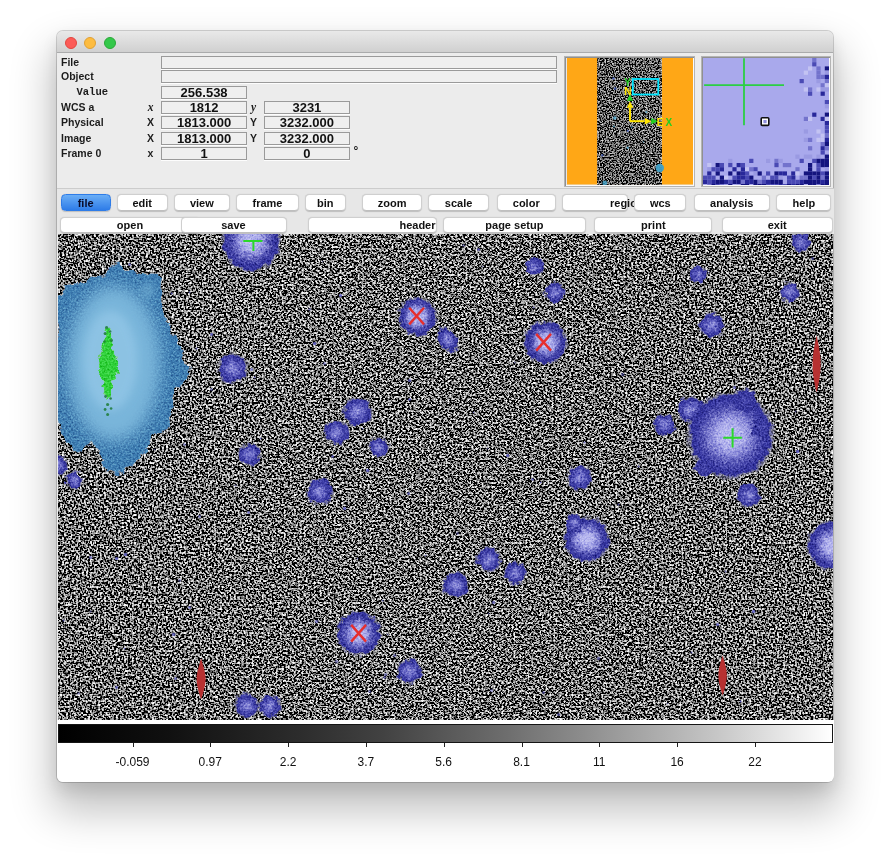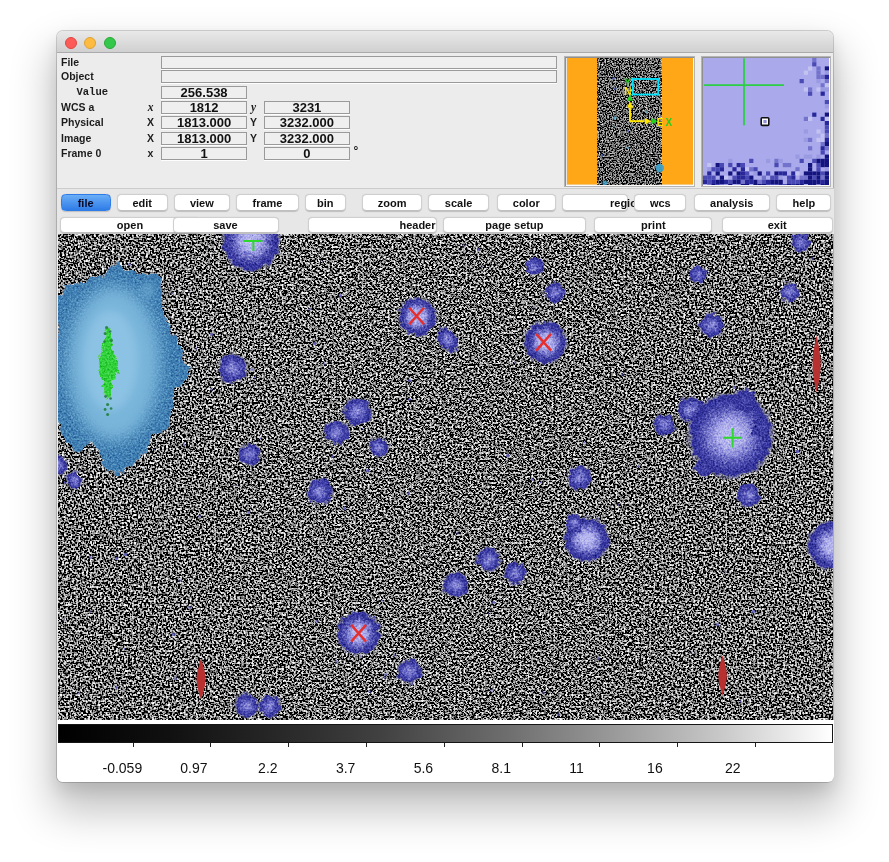--- a/index.html
+++ b/index.html
@@ -25,21 +25,21 @@
        font-size:11px;font-weight:bold;color:#111;text-align:center;
        box-shadow:0 0.5px 1px rgba(0,0,0,0.18);}
   .r1{top:162.5px;height:17.5px;line-height:16.5px;}
   .r2{top:185.5px;height:16.5px;line-height:15.5px;}
   #btn-file{background:linear-gradient(#6aaef6,#2e7ce8);border-color:#2e7ce8;color:#0a0a28;}
   #canvas{left:1.4px;top:202.5px;width:775px;height:486px;background:#000;overflow:hidden;}
   #bottom{left:0;top:688.5px;width:777px;height:62.5px;background:#ffffff;border-radius:0 0 6px 6px;}
   #cbar{left:1.4px;top:4.6px;width:774.9px;height:19.2px;border:1px solid #151515;
         background:linear-gradient(to right,#000 0%,#101010 14%,#1d1d1d 22%,#2e2e2e 32%,#424242 42%,#585858 50%,#6e6e6e 58%,#8a8a8a 67%,#a8a8a8 76%,#c6c6c6 85%,#e4e4e4 93%,#fff 100%);}
   .tick{top:23.8px;width:1px;height:3.5px;background:#222;}
-  .cl{top:43px;height:11px;line-height:11px;font-size:14px;color:#111;width:60px;margin-left:-30px;text-align:left;}
+  .cl{top:37px;height:11px;line-height:11px;font-size:12px;color:#111;width:60px;margin-left:-30px;text-align:center;}
   .pfrm{background:#e6e6e6;border:1px solid #b4b4b4;box-shadow:inset 1px 1px 0 #909090, inset -1px -1px 0 #fafafa;}
 </style>
 </head>
 <body>
 <div id="page">
 <div id="win">
   <div id="titlebar"></div>
   <div class="tl" id="tl-r"></div>
   <div class="tl" id="tl-y"></div>
   <div class="tl" id="tl-g"></div>
@@ -316,21 +316,21 @@
   <div class="btn r1" style="left:179.2px;width:63.6px;">frame</div>
   <div class="btn r1" style="left:248.3px;width:41px;">bin</div>
   <div class="btn r1" style="left:305.8px;width:59.7px;">zoom</div>
   <div class="btn r1" style="left:371.8px;width:60.6px;">scale</div>
   <div class="btn r1" style="left:440.3px;width:58.9px;">color</div>
   <div class="btn r1" style="left:505.5px;width:66.1px;padding-left:47px;">region</div>
   <div class="btn r1" style="left:577.9px;width:51.9px;">wcs</div>
   <div class="btn r1" style="left:637.2px;width:76.1px;">analysis</div>
   <div class="btn r1" style="left:719.8px;width:55.2px;">help</div>
   <div class="btn r2" style="left:3.5px;width:140px;">open</div>
-  <div class="btn r2" style="left:116px;width:106px;">save</div>
+  <div class="btn r2" style="left:124px;width:106px;">save</div>
   <div class="btn r2" style="left:251px;width:129px;text-align:right;">header</div>
   <div class="btn r2" style="left:386.5px;width:142.7px;">page setup</div>
   <div class="btn r2" style="left:537.8px;width:118.1px;">print</div>
   <div class="btn r2" style="left:665.1px;width:111.3px;">exit</div>
 
   <div id="canvas">
     <svg width="775" height="486" viewBox="57.4 233.5 775 486">
       <defs>
         <filter id="nz" x="0%" y="0%" width="100%" height="100%">
           <feTurbulence type="fractalNoise" baseFrequency="0.5" numOctaves="2" seed="17" stitchTiles="stitch"></feTurbulence>

